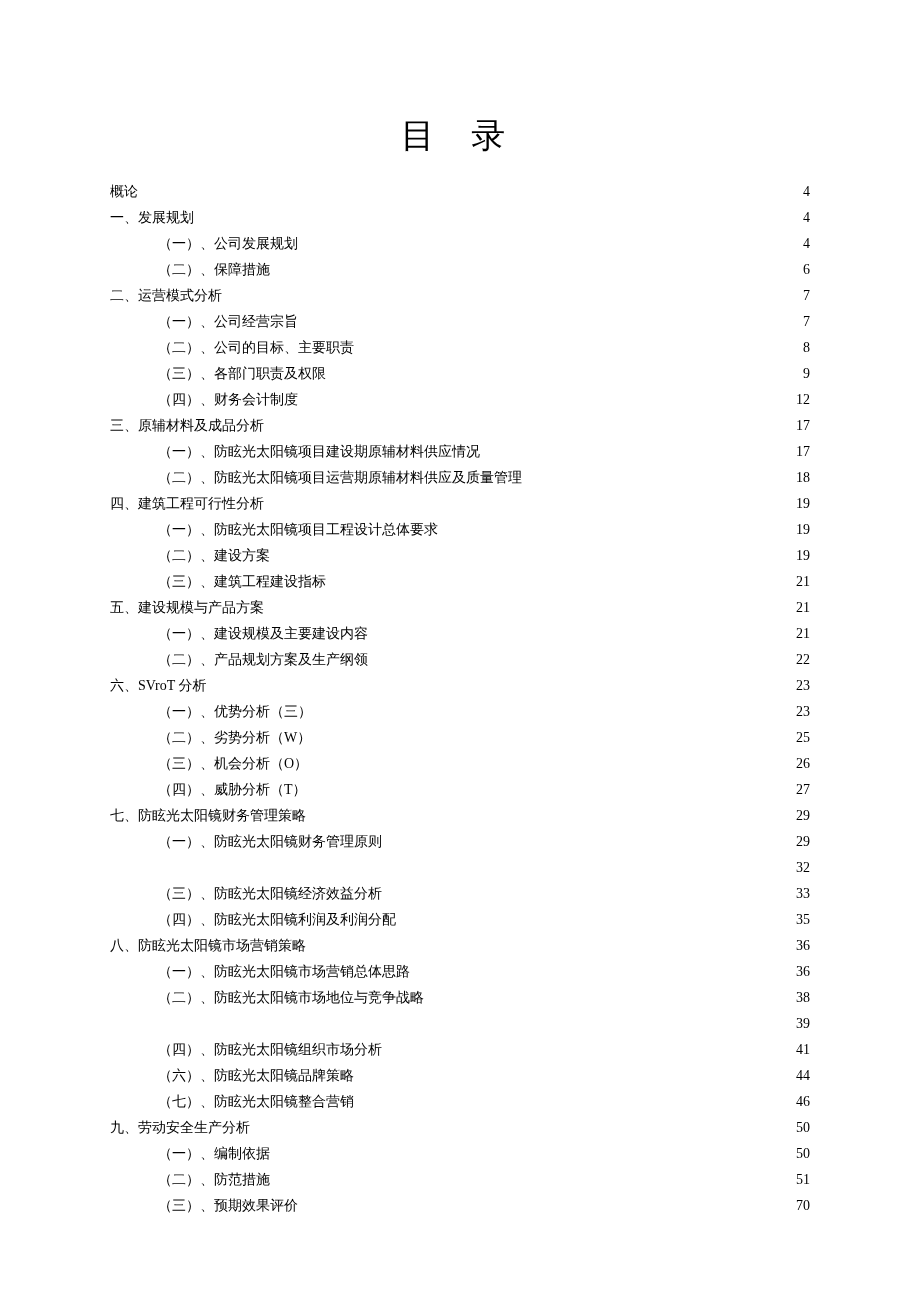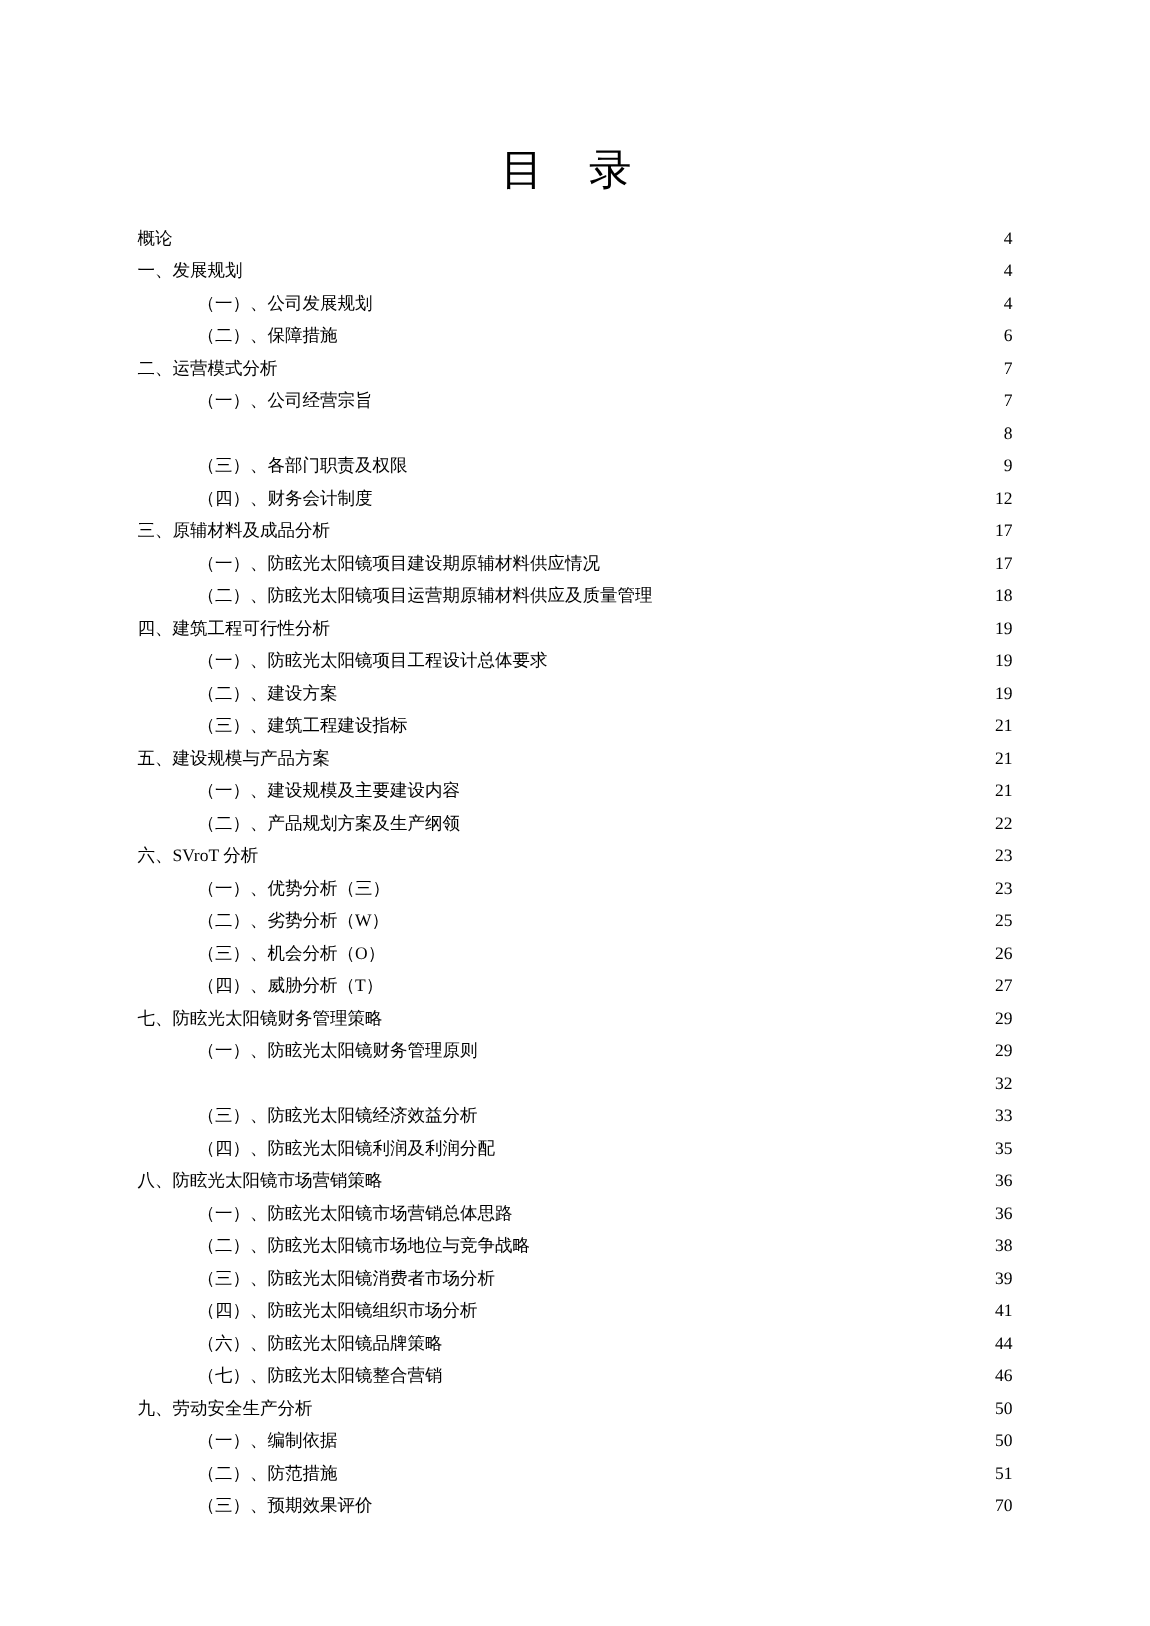--- a/index.html
+++ b/index.html
@@ -88,20 +88,21 @@
         <span class="toc-label">二、运营模式分析</span>
         <span class="toc-leader"></span>
         <span class="toc-page">7</span>
       </div>
       <div class="toc-row indent-1">
         <span class="toc-label">（一）、公司经营宗旨</span>
         <span class="toc-leader"></span>
         <span class="toc-page">7</span>
       </div>
       <div class="toc-row indent-1">
+        <span class="toc-label">（二）、公司的目标、主要职责</span>
         <span class="toc-leader"></span>
         <span class="toc-page">8</span>
       </div>
       <div class="toc-row indent-1">
         <span class="toc-label">（三）、各部门职责及权限</span>
         <span class="toc-leader"></span>
         <span class="toc-page">9</span>
       </div>
       <div class="toc-row indent-1">
         <span class="toc-label">（四）、财务会计制度</span>
@@ -216,21 +217,20 @@
         <span class="toc-label">（一）、防眩光太阳镜市场营销总体思路</span>
         <span class="toc-leader"></span>
         <span class="toc-page">36</span>
       </div>
       <div class="toc-row indent-1">
         <span class="toc-label">（二）、防眩光太阳镜市场地位与竞争战略</span>
         <span class="toc-leader"></span>
         <span class="toc-page">38</span>
       </div>
       <div class="toc-row indent-1">
-        <span class="toc-label">（三）、防眩光太阳镜消费者市场分析</span>
         <span class="toc-leader"></span>
         <span class="toc-page">39</span>
       </div>
       <div class="toc-row indent-1">
         <span class="toc-label">（四）、防眩光太阳镜组织市场分析</span>
         <span class="toc-leader"></span>
         <span class="toc-page">41</span>
       </div>
       <div class="toc-row indent-1">
         <span class="toc-label">（六）、防眩光太阳镜品牌策略</span>

